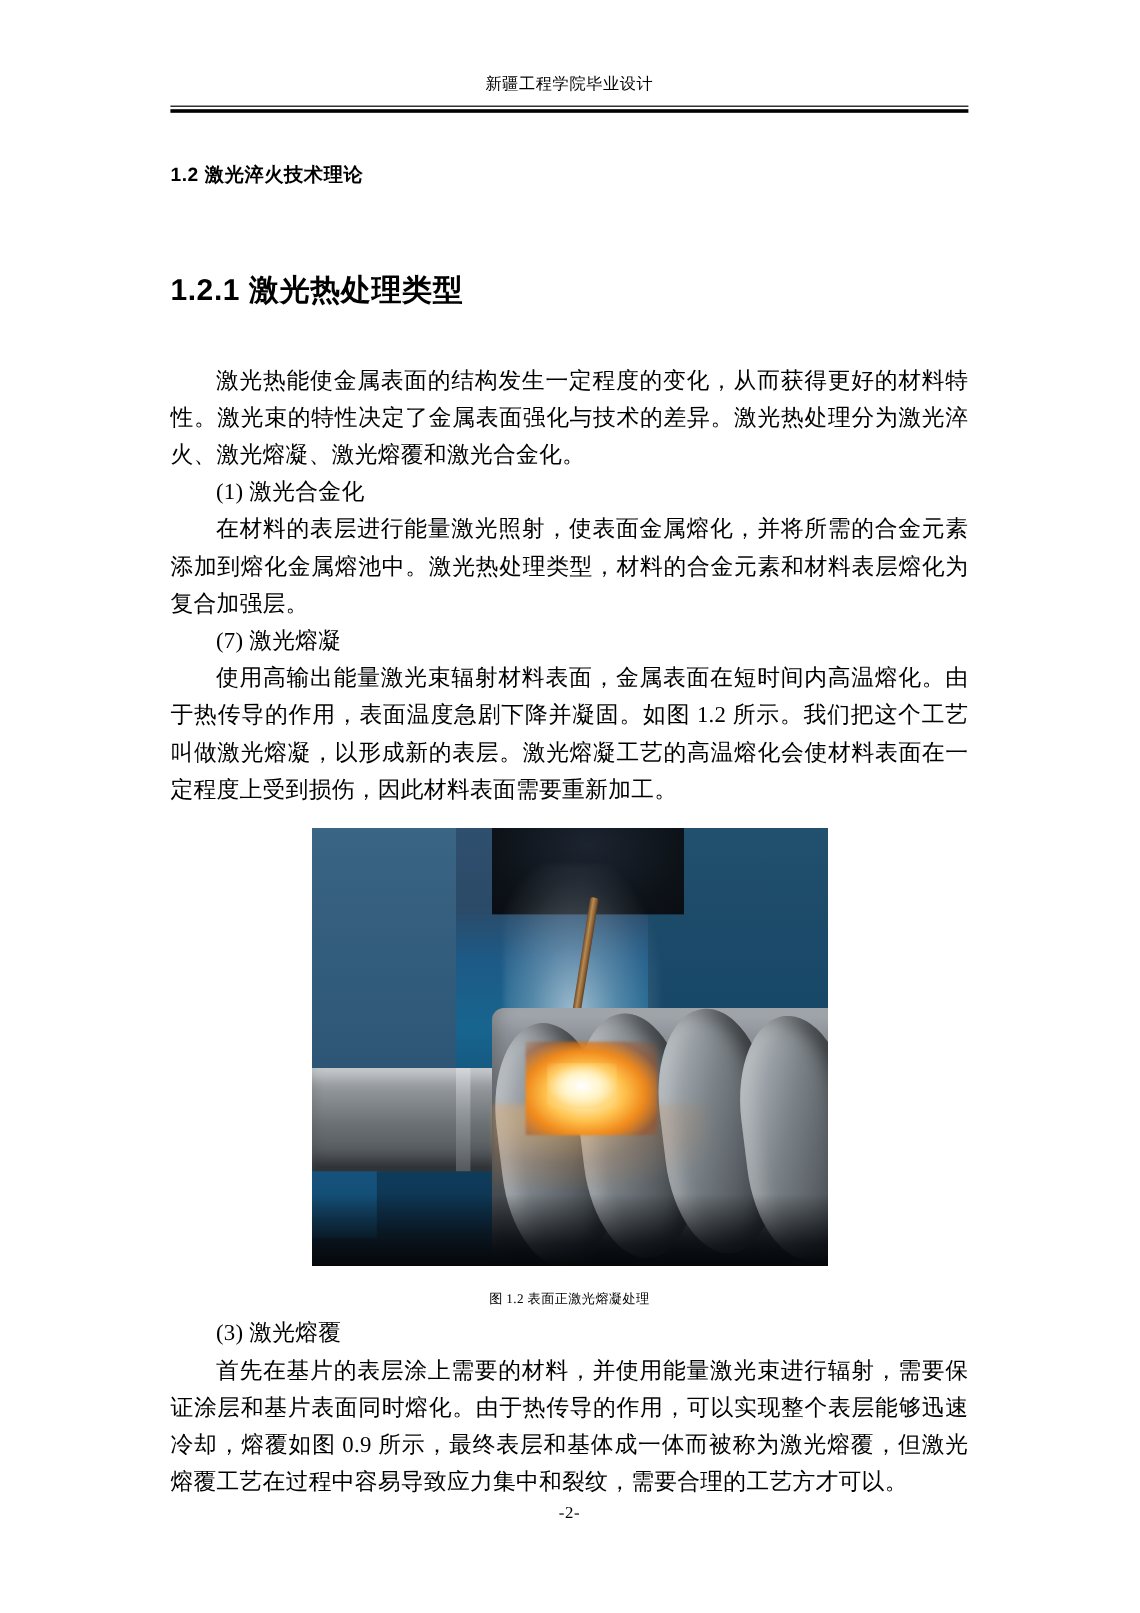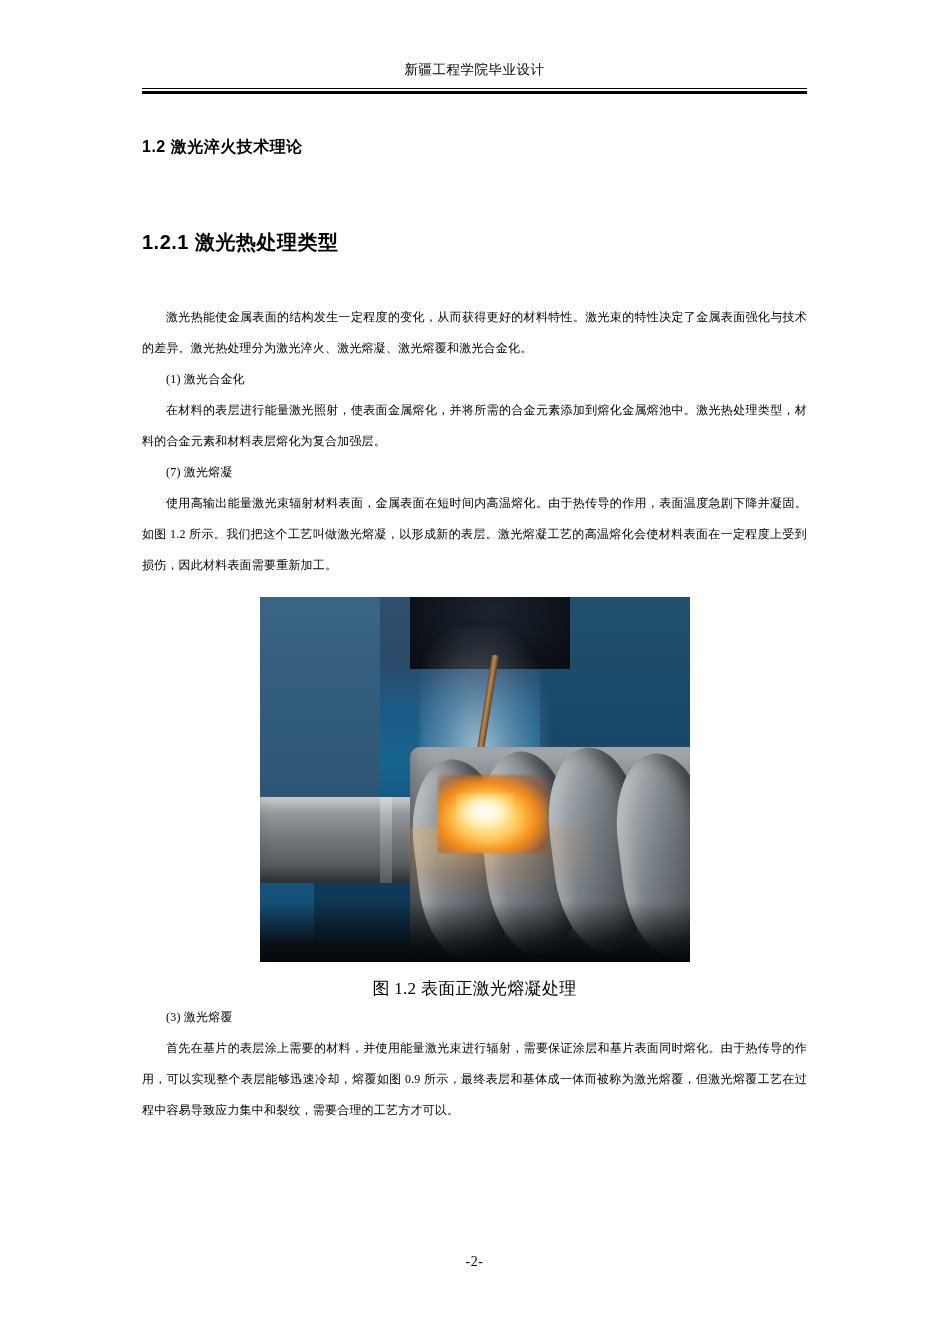--- a/index.html
+++ b/index.html
@@ -65,28 +65,28 @@
   h1.sec {
     font-family: "Liberation Sans", "DejaVu Sans", sans-serif;
     font-size: 16px;
     font-weight: bold;
     margin: 18px 0 0 0;
     line-height: 34px;
     letter-spacing: 0.5px;
   }
   h2.subsec {
     font-family: "Liberation Sans", "DejaVu Sans", sans-serif;
-    font-size: 20px;
+    font-size: 25px;
     font-weight: bold;
     margin: 62px 0 0 0;
     line-height: 32px;
     letter-spacing: 0.5px;
   }
   p.para {
-    font-size: 12px;
+    font-size: 19px;
     line-height: 31px;
     margin: 0;
     text-align: justify;
     text-justify: inter-ideograph;
     letter-spacing: 0.2px;
   }
   p.first {
     margin-top: 44px;
   }
   p.indent {
@@ -199,21 +199,21 @@
   .ph-bottom-dark {
     position: absolute; left: 0; bottom: 0; width: 430px; height: 60px;
     background: linear-gradient(180deg, rgba(10,14,18,0) 0%, rgba(8,11,15,.85) 70%, #05080b 100%);
   }
   .ph-bluebar {
     position: absolute; left: 0; top: 232px; width: 54px; height: 110px;
     background: linear-gradient(180deg, #1c5f8c 0%, #114b72 100%);
     opacity: .9;
   }
   .fig-caption {
-    font-size: 17px;
+    font-size: 11px;
     line-height: 26px;
     margin: 10px 0 0 0;
     text-align: center;
     letter-spacing: .3px;
   }
   .after-fig { margin-top: 20px; }
   .page-number {
     position: absolute;
     bottom: 74px;
     left: 0;

